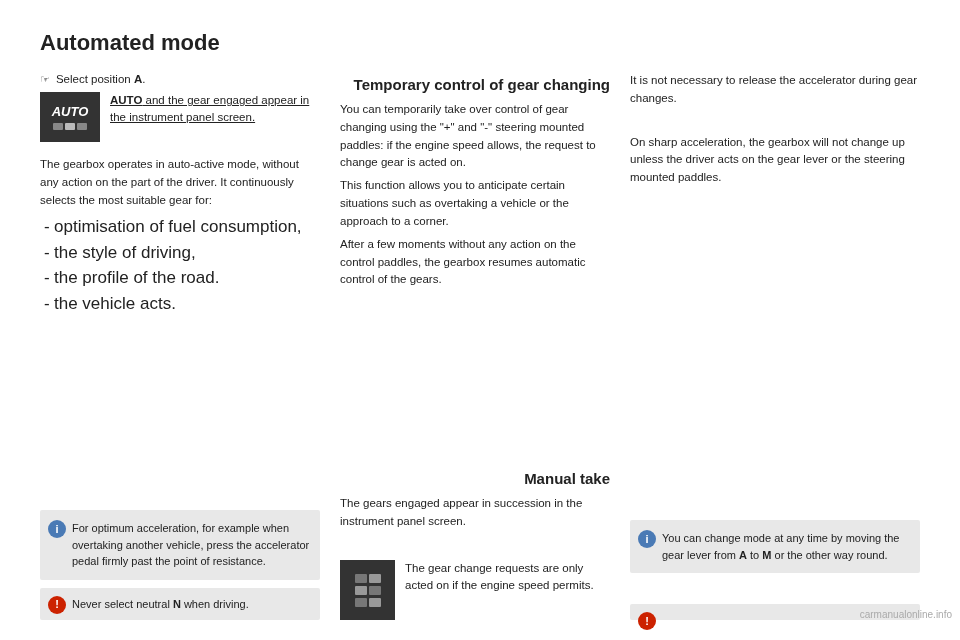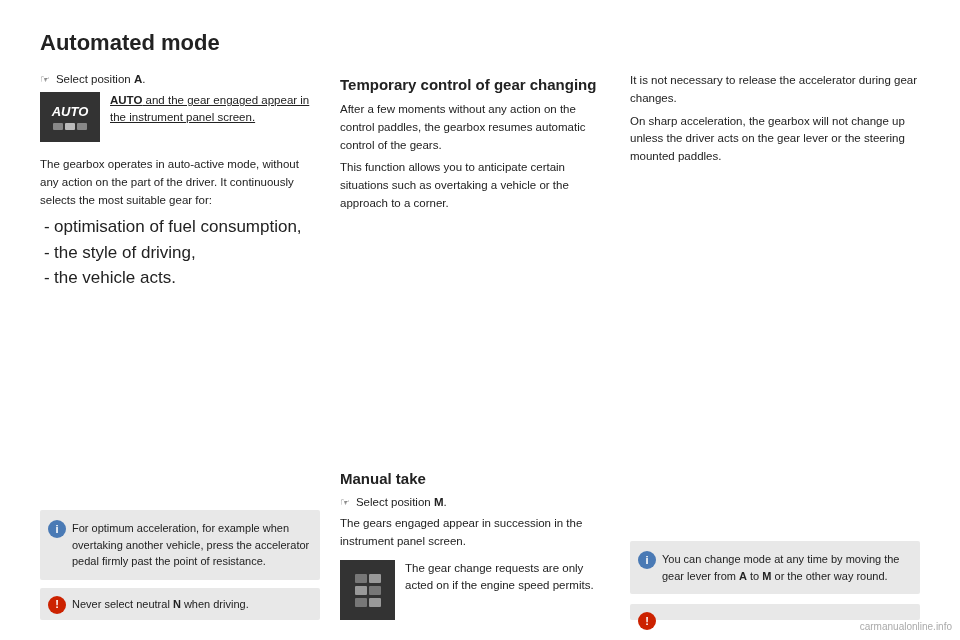--- a/index.html
+++ b/index.html
@@ -39,20 +39,21 @@
     .col-mid {
       width: 270px;
       flex-shrink: 0;
       display: flex;
       flex-direction: column;
     }
     .col-right {
       flex: 1;
       display: flex;
       flex-direction: column;
+      gap: 21px;
     }
     .bullet-point {
       display: flex;
       align-items: center;
       margin-bottom: 6px;
       font-size: 11.5px;
     }
     .bullet-point::before {
       content: "☞";
       margin-right: 6px;
@@ -148,40 +149,41 @@
       justify-content: center;
       color: white;
       font-size: 11px;
       font-weight: bold;
     }
     .section-title {
       font-size: 15px;
       font-weight: bold;
       margin-bottom: 8px;
       margin-top: 4px;
+      text-align: right;
     }
     .gear-image {
       width: 55px;
       height: 60px;
       background: #333;
       display: flex;
       align-items: center;
       justify-content: center;
       float: left;
       margin-right: 10px;
       flex-shrink: 0;
     }
     .gear-block {
       display: flex;
       align-items: flex-start;
-      margin-top: 4px;
+      margin-top: 24px;
     }
     .watermark {
       position: absolute;
-      bottom: 8px;
+      bottom: 20px;
       right: 8px;
       font-size: 10px;
       color: #aaa;
     }
     .spacer { flex: 1; }
     .right-info-box {
       background: #e8e8e8;
       border-radius: 2px;
       padding: 10px 10px 10px 32px;
       font-size: 11px;
@@ -265,20 +267,21 @@
         </div>
         <div class="auto-text">
           <strong>AUTO</strong><span> and the gear engaged appear in the instrument panel screen.</span>
         </div>
       </div>
 
       <p>The gearbox operates in auto-active mode, without any action on the part of the driver. It continuously selects the most suitable gear for:</p>
 
       <div class="list-item">optimisation of fuel consumption,</div>
       <div class="list-item">the style of driving,</div>
+      <div class="list-item">the profile of the road.</div>
       <div class="list-item">the vehicle acts.</div>
 
       <div class="spacer"></div>
 
       <div class="info-box">
         <div class="info-icon">i</div>
         <span>For optimum acceleration, for example when overtaking another vehicle, press the accelerator pedal firmly past the point of resistance.</span>
       </div>
 
       <div class="warning-box">
@@ -287,32 +290,28 @@
         </div>
         <span>
           <span>Never select neutral </span><strong>N</strong><span> when driving.</span>
         </span>
       </div>
     </div>
 
     <div class="col-mid">
       <div class="section-title">Temporary control of gear changing</div>
 
+      <p>You can temporarily take over control of gear changing using the "+" and "-" steering mounted paddles: if the engine speed allows, the request to change gear is acted on.</p>
+      <p>This function allows you to anticipate certain situations such as overtaking a vehicle or the approach to a corner.</p>
       <p>After a few moments without any action on the control paddles, the gearbox resumes automatic control of the gears.</p>
-      <p>This function allows you to anticipate certain situations such as overtaking a vehicle or the approach to a corner.</p>
 
       <div class="spacer"></div>
 
       <div class="section-title">Manual take</div>
 
-      <div class="bullet-point">
-        <span>
-          <span>Select position</span>&nbsp;<strong>M</strong><span>.</span>
-        </span>
-      </div>
       <p>The gears engaged appear in succession in the instrument panel screen.</p>
 
       <div class="gear-block">
         <div class="gear-image">
           <div style="display:flex;flex-direction:column;align-items:center;gap:3px;">
             <div style="display:flex;gap:2px;">
               <div style="width:12px;height:9px;background:#777;border-radius:1px;"></div>
               <div style="width:12px;height:9px;background:#999;border-radius:1px;"></div>
             </div>
             <div style="display:flex;gap:2px;">

